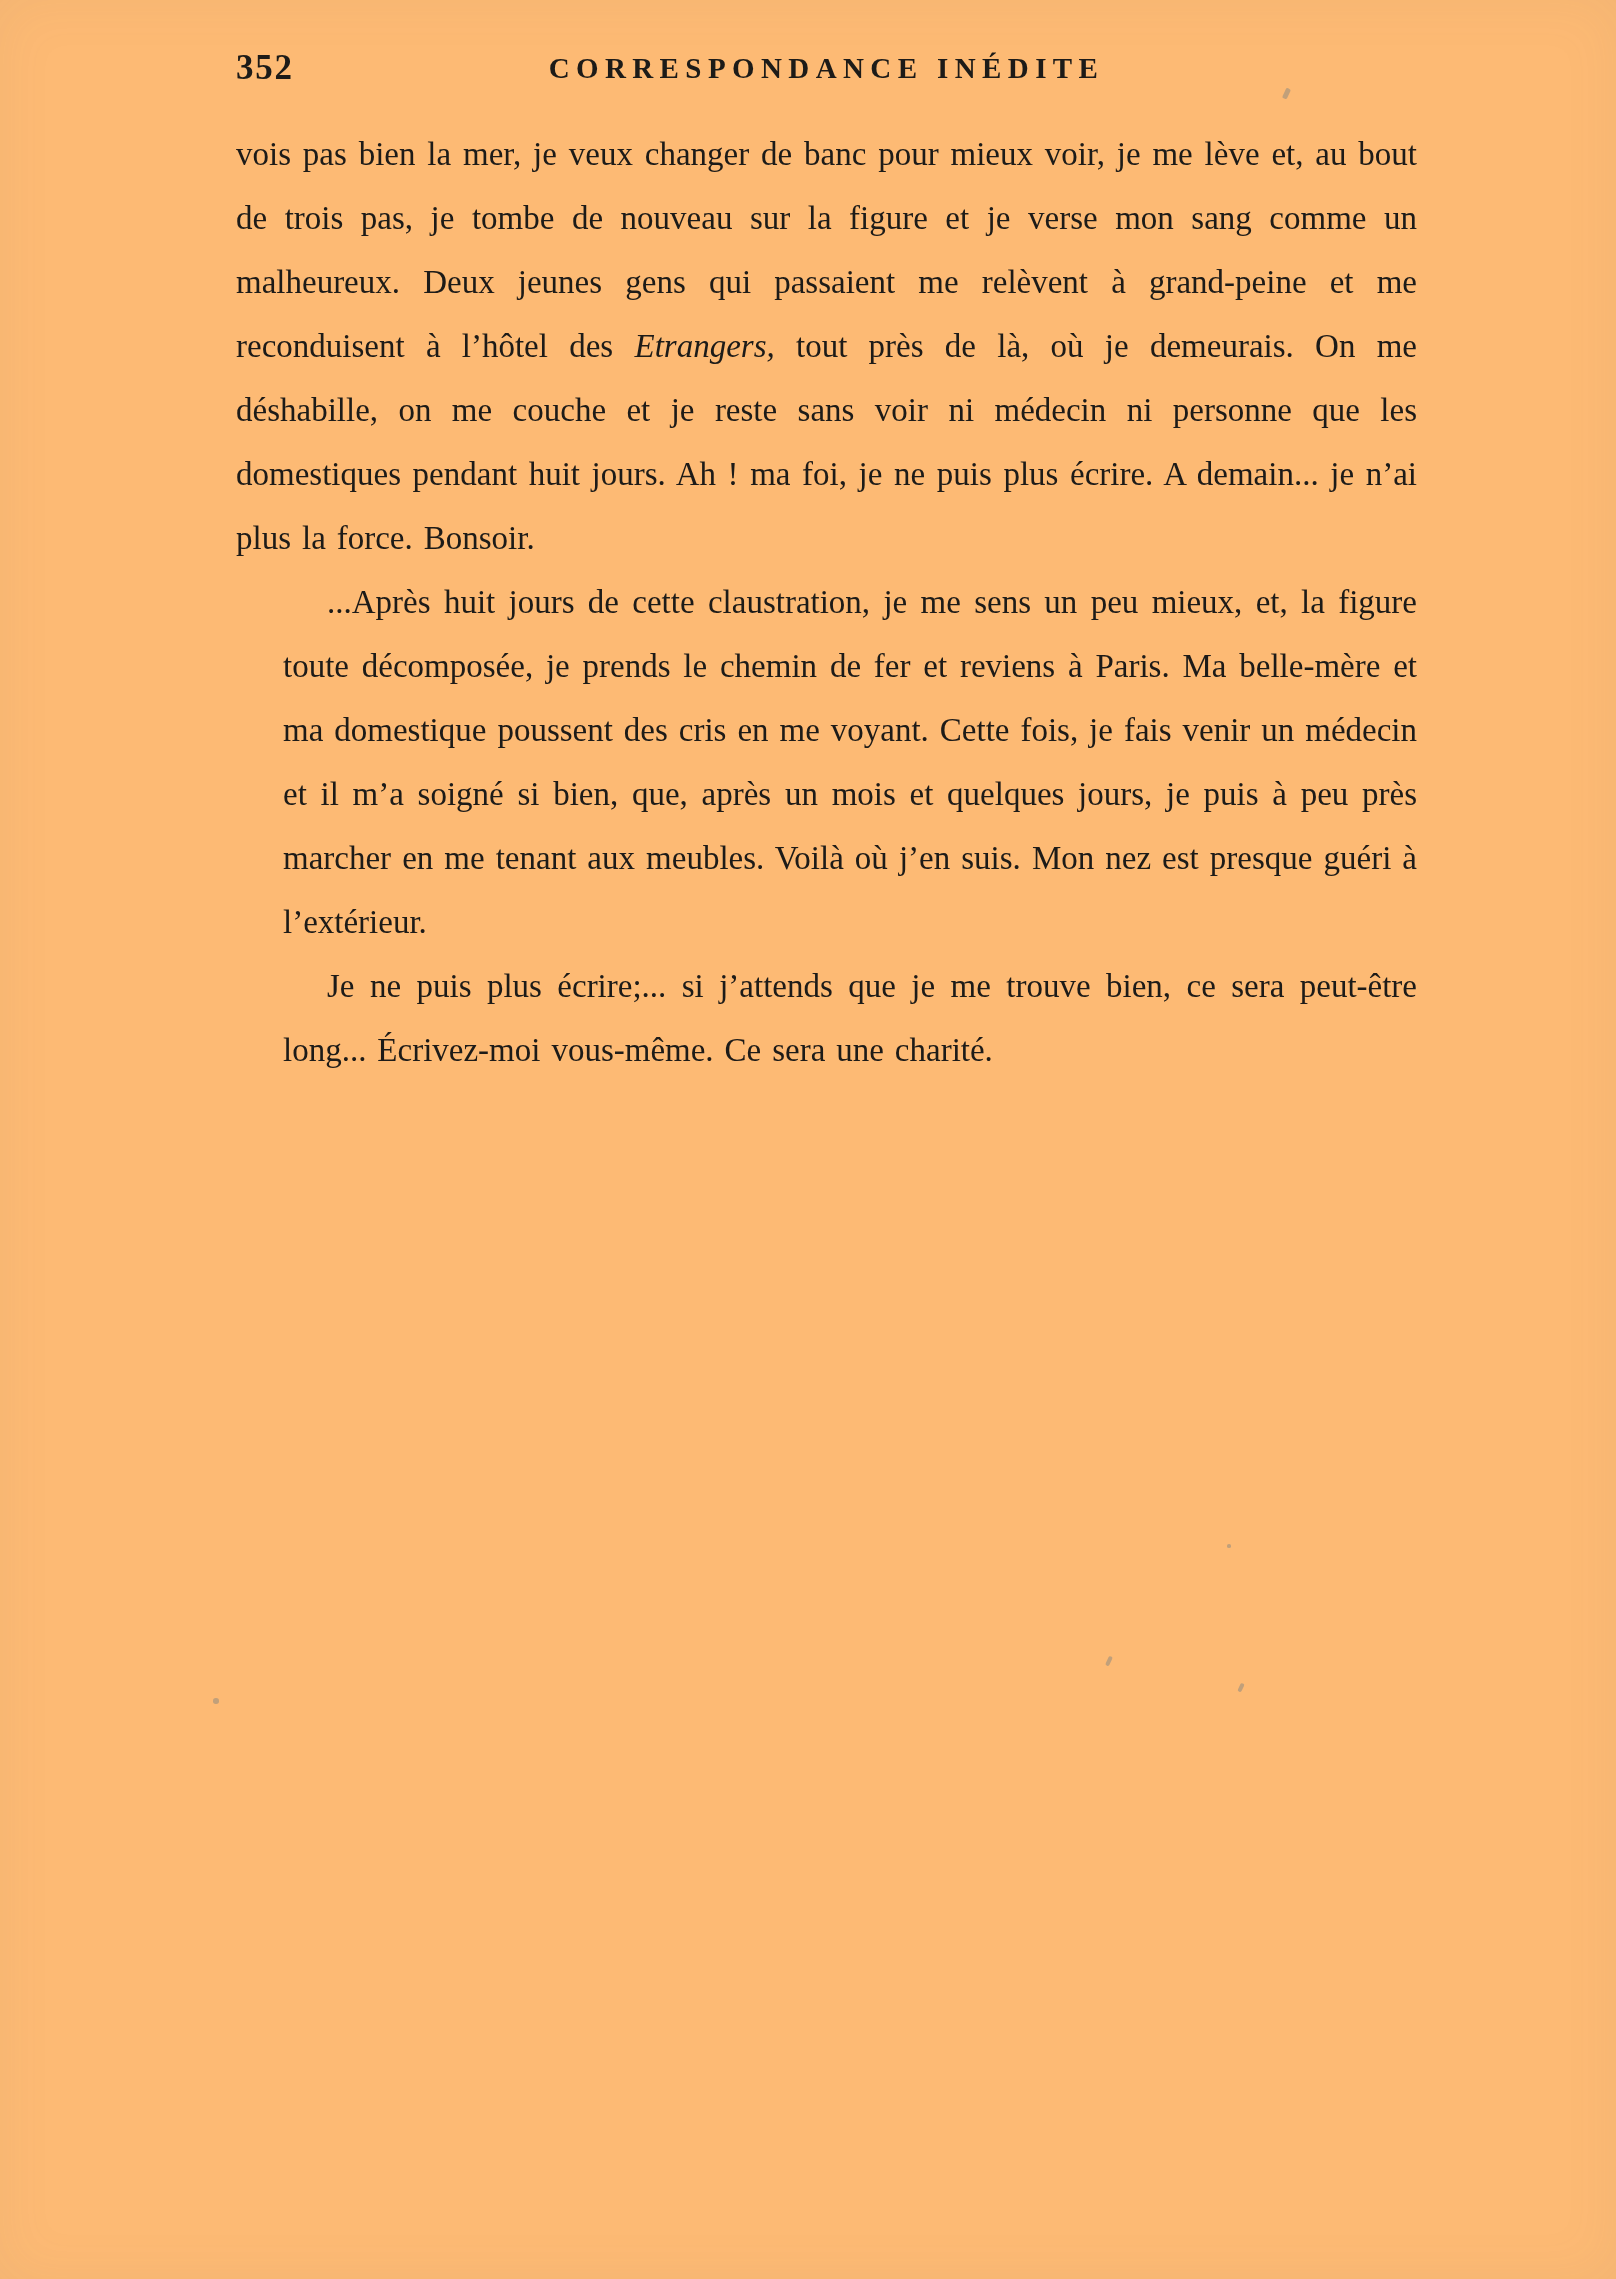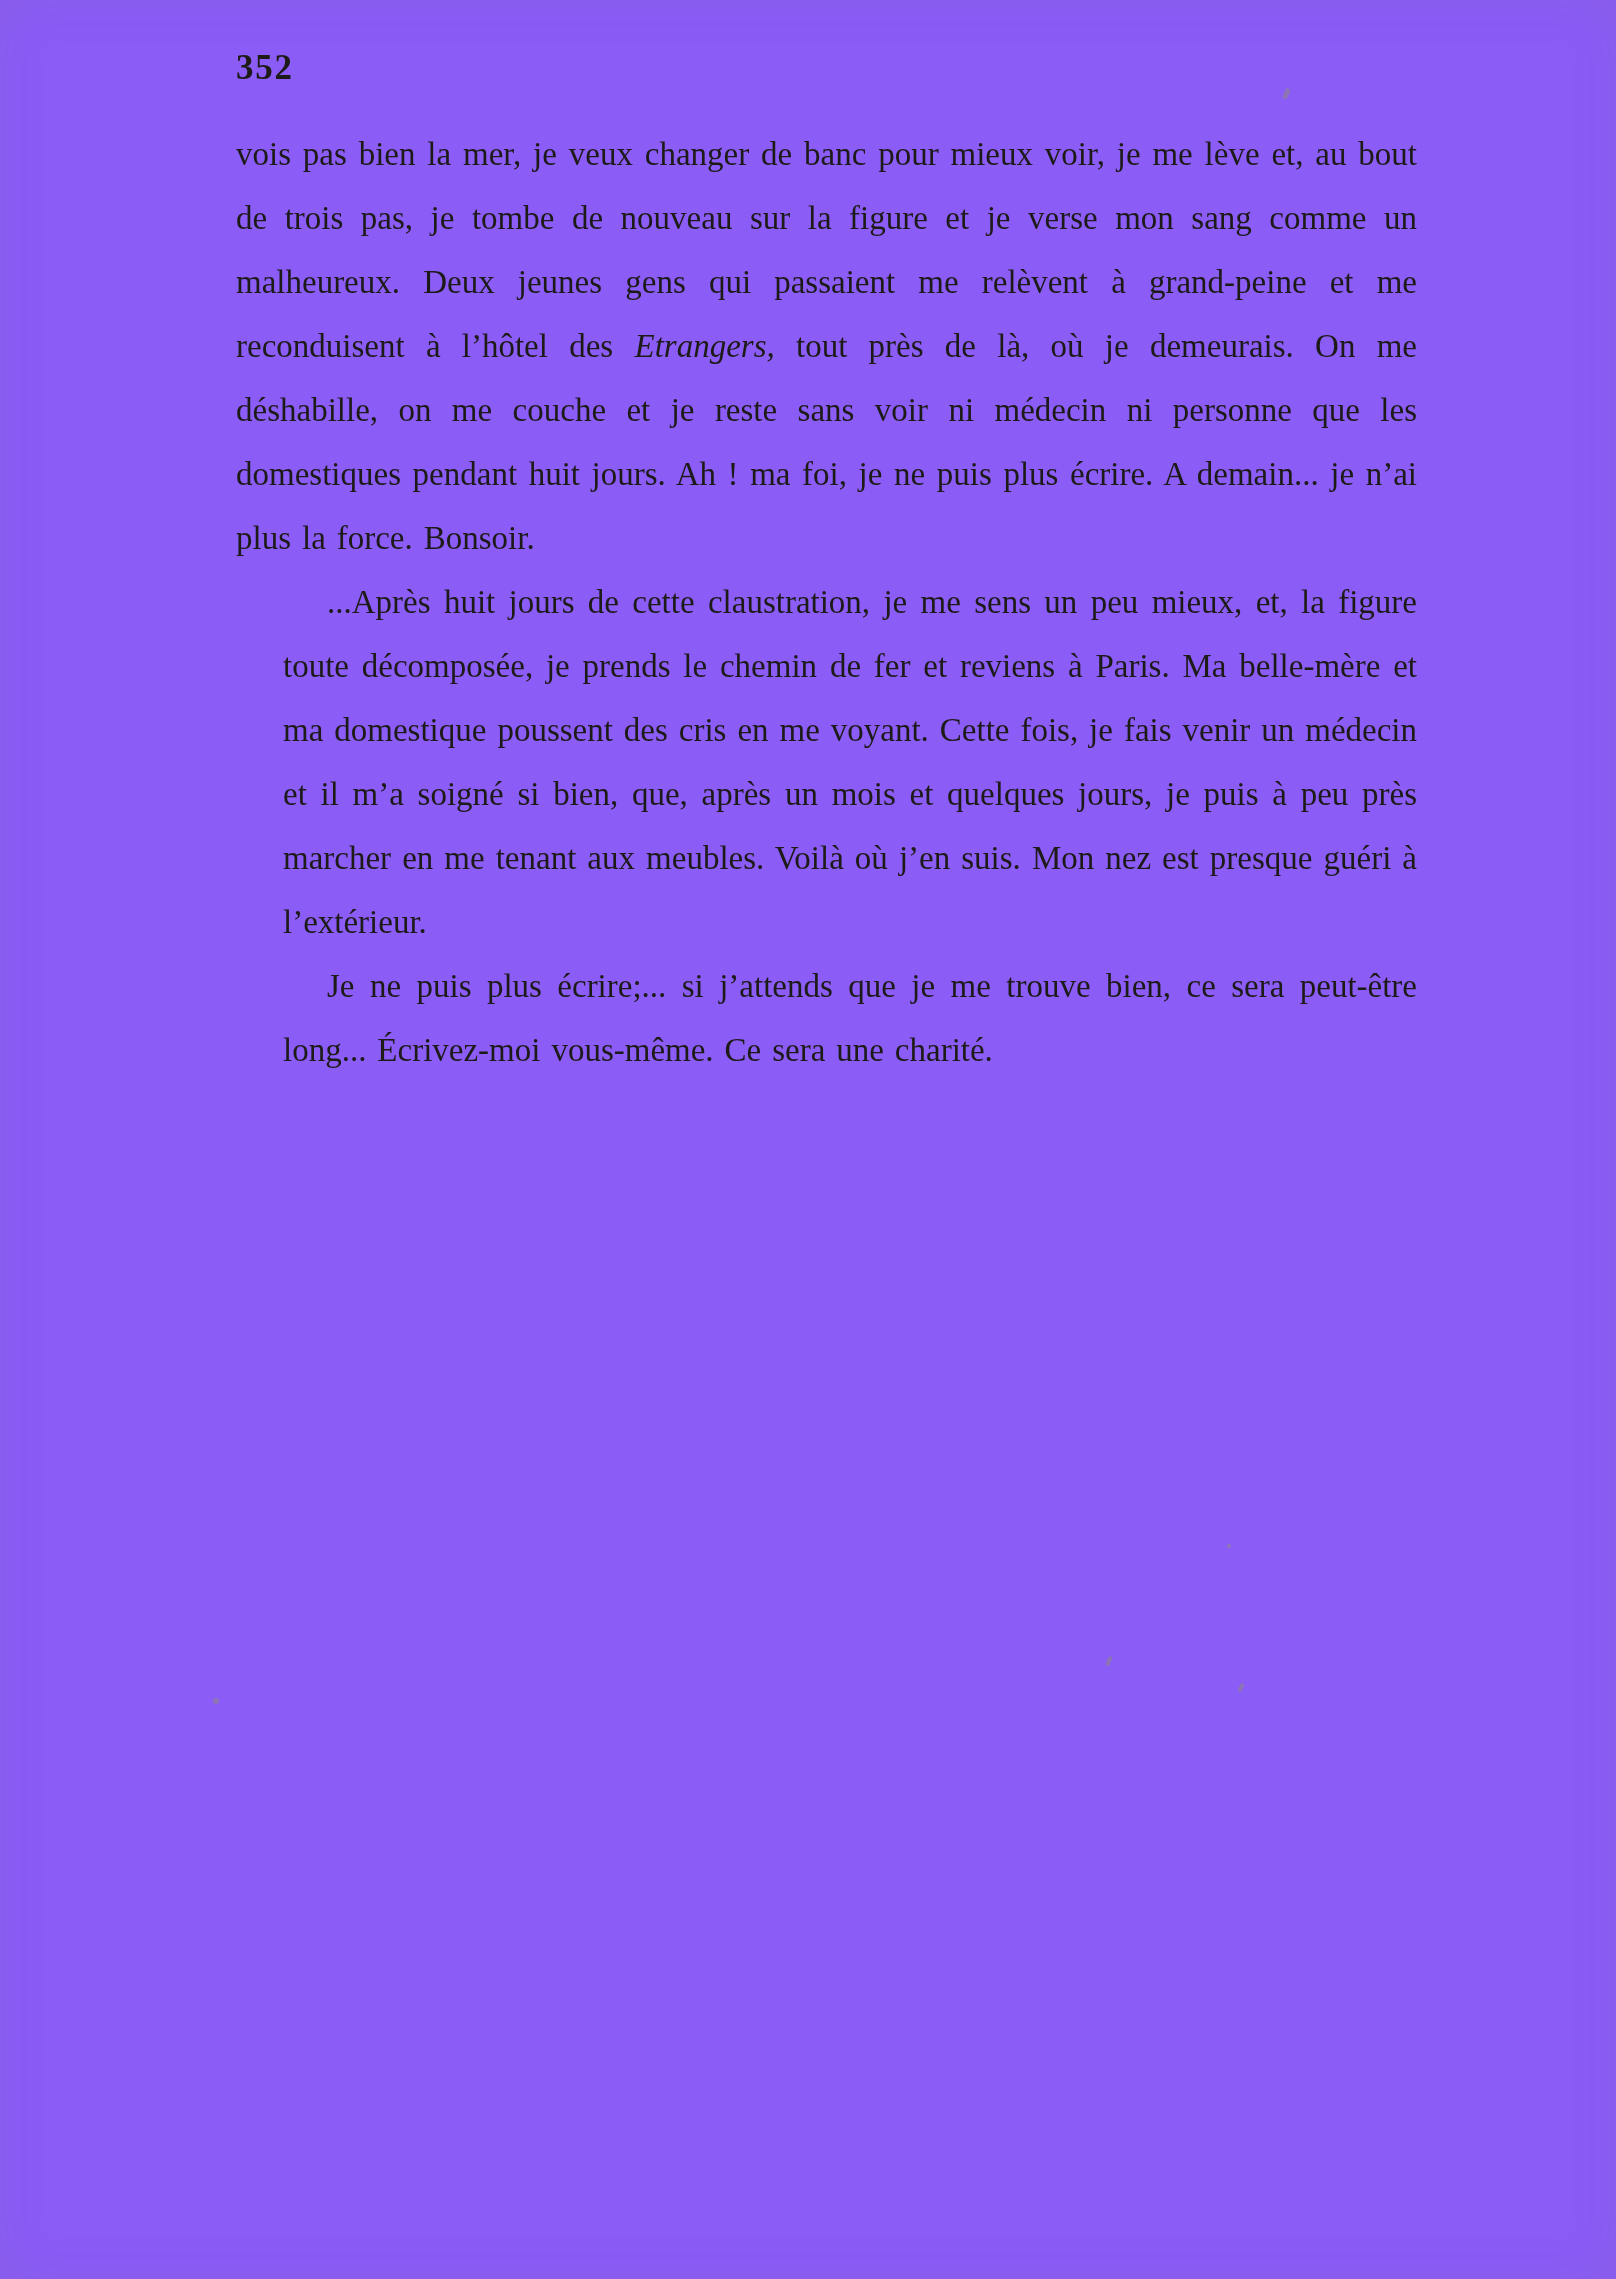--- a/index.html
+++ b/index.html
@@ -4,21 +4,21 @@
 <style>
   html, body {
     margin: 0;
     padding: 0;
     background: #fdfdf9;
   }
   .page {
     position: relative;
     width: 1616px;
     height: 2280px;
-    background: #8b5cf6;
+    background: #fdba74;
     color: #1d1b18;
     font-family: "Liberation Serif", "DejaVu Serif", serif;
     overflow: hidden;
   }
   
   .page::after {
     content: "";
     position: absolute;
     inset: 0;
     pointer-events: none;
@@ -84,20 +84,21 @@
     transform: rotate(25deg);
   }
 </style>
 </head>
 <body>
 
 <div class="page">
 
   <header class="running-head">
     <span class="page-number">352</span>
+    <span class="running-title">CORRESPONDANCE INÉDITE</span>
   </header>
 
   <main class="text-block">
 
     <p class="para"><span>vois pas bien la mer, je veux changer de banc pour mieux voir, je me lève et, au bout de trois pas, je tombe de nouveau sur la figure et je verse mon sang comme un malheureux. Deux jeunes gens qui passaient me relèvent à grand-peine et me reconduisent à l’hôtel des </span><span class="italic">Etrangers,</span><span> tout près de là, où je demeurais. On me  déshabille, on me couche et je reste sans voir ni médecin ni personne que les domestiques pendant huit jours. Ah ! ma foi, je ne puis plus écrire. A demain... je n’ai plus la force. Bonsoir.</span></p>
 
     <p class="para indent"><span>...Après huit jours de cette claustration, je me sens un peu mieux, et, la figure toute décomposée, je prends le chemin de fer et reviens à Paris. Ma belle-mère et ma domestique poussent des cris en me voyant. Cette fois, je fais venir un médecin et il m’a soigné si bien, que, après un mois et quelques jours, je puis à peu près marcher en me tenant aux meubles. Voilà où j’en suis. Mon nez est presque guéri à l’extérieur.</span></p>
 
 
     <p class="para indent"><span>Je ne puis plus écrire;... si j’attends que je me trouve bien, ce sera peut-être long... Écrivez-moi vous-même. Ce sera une charité.</span></p>

